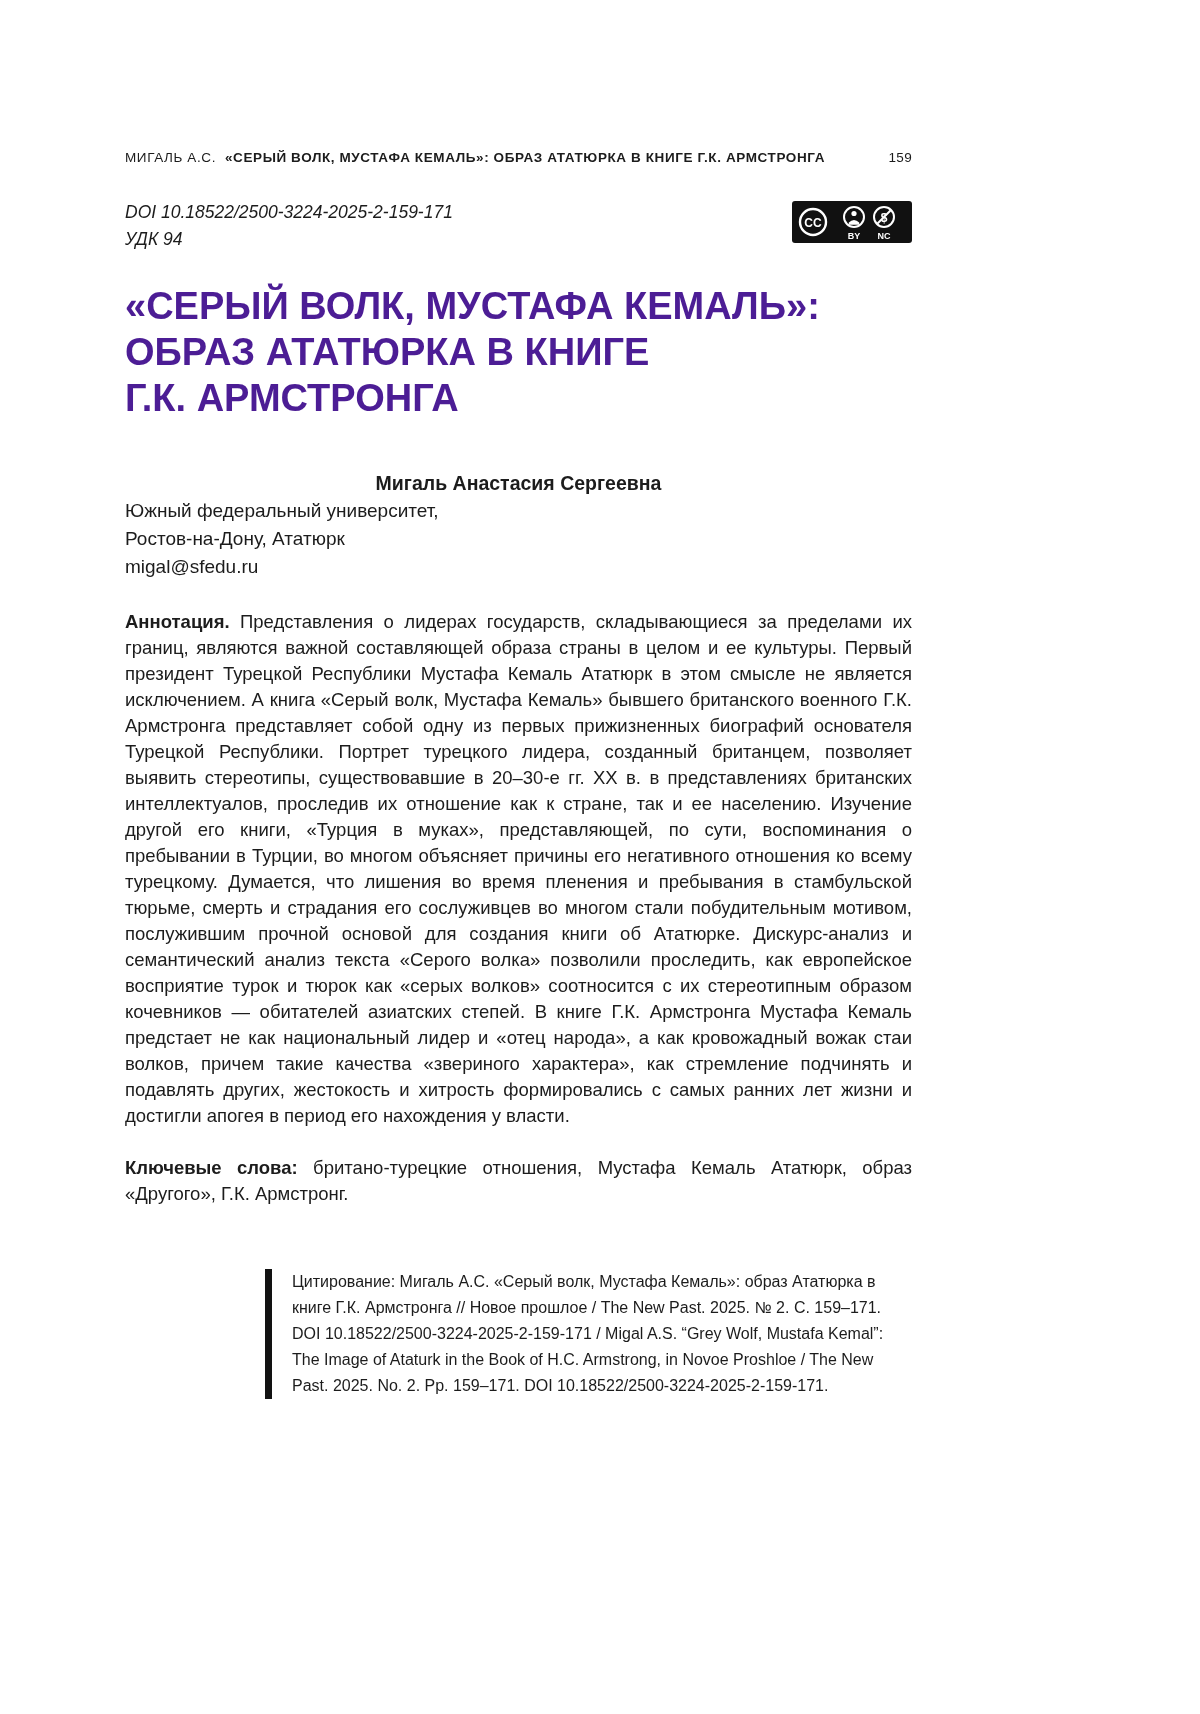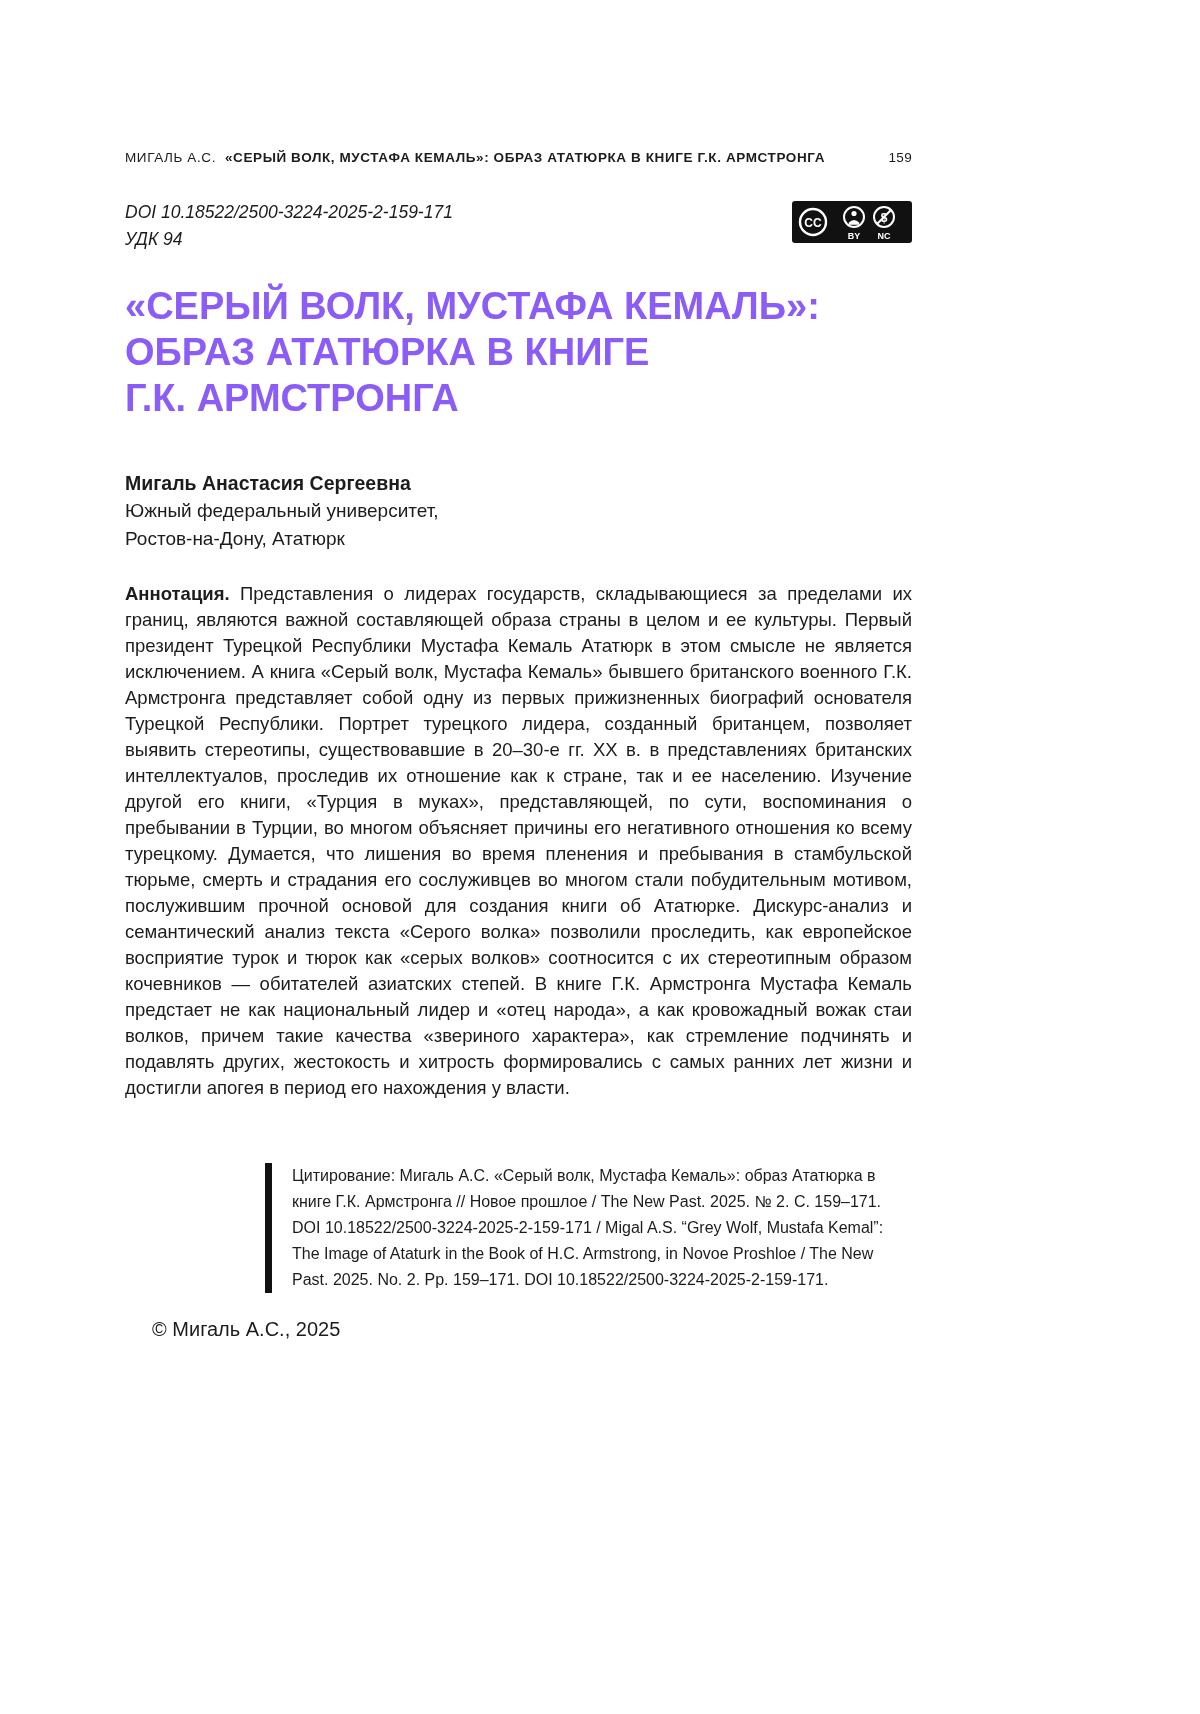--- a/index.html
+++ b/index.html
@@ -22,26 +22,26 @@
   .rh-author{ font-weight:400; margin-right:9px; }
   .rh-title{ font-weight:700; }
   .rh-page{ font-weight:400; margin-left:12px; letter-spacing:0.3px; }
 
   
   .meta-row{ display:flex; justify-content:space-between; align-items:flex-start; margin-top:34px;gap:32px; }
   .meta{ font-style:italic; font-size:17.5px; line-height:27px; }
   .cc-badge{ margin-top:2px; }
 
   
-  .title{ margin:30px 0 0 0; font-size:38px; line-height:46px; font-weight:700; color:#8b5cf6; }
+  .title{ margin:30px 0 0 0; font-size:38px; line-height:46px; font-weight:700; color:#4c1d95; }
   .title span{ display:block; }
 
   
   .author{ margin-top:48px; font-size:19px; line-height:28px; }
-  .author-name{ font-weight:700; font-size:19.5px; }
+  .author-name{ font-weight:700; font-size:19.5px;text-align:center; }
 
   
   .abstract{ margin:28px 0 0 0; font-size:18.5px; line-height:26px; text-align:justify; }
   .abstract strong{ font-weight:700; }
   .keywords{ margin:26px 0 0 0; font-size:18.5px; line-height:26px; text-align:justify; }
   .keywords strong{ font-weight:700; }
 
   
   .citation{ display:flex; margin-top:62px;justify-content:flex-end; }
   .citation-bar{ flex:none; width:7px; background:#121212; margin-right:20px; }
@@ -89,24 +89,26 @@
   <h1 class="title">
     <span>«СЕРЫЙ ВОЛК, МУСТАФА КЕМАЛЬ»:</span>
     <span>ОБРАЗ АТАТЮРКА В КНИГЕ</span>
     <span>Г.К. АРМСТРОНГА</span>
   </h1>
 
   <section class="author">
     <div class="author-name">Мигаль Анастасия Сергеевна</div>
     <div class="author-affiliation">Южный федеральный университет,</div>
     <div class="author-city">Ростов-на-Дону, Ататюрк</div>
+    <div class="author-email">migal@sfedu.ru</div>
   </section>
 
   <p class="abstract"><strong>Аннотация.</strong> <span>Представления о лидерах государств, складывающиеся за пределами их границ, являются важной составляющей образа страны в целом и ее культуры. Первый президент Турецкой Республики Мустафа Кемаль Ататюрк в этом смысле не является исключением. А книга «Серый волк, Мустафа Кемаль» бывшего британского военного Г.К. Армстронга представляет собой одну из первых прижизненных биографий основателя Турецкой Республики. Портрет турецкого лидера, созданный британцем, позволяет выявить стереотипы, существовавшие в 20–30-е гг. XX в. в представлениях британских интеллектуалов, проследив их отношение как к стране, так и ее населению. Изучение другой его книги, «Турция в муках», представляющей, по сути, воспоминания о пребывании в Турции, во многом объясняет причины его негативного отношения ко всему турецкому. Думается, что лишения во время пленения и пребывания в стамбульской тюрьме, смерть и страдания его сослуживцев во многом стали побудительным мотивом, послужившим прочной основой для создания книги об Ататюрке. Дискурс-анализ и семантический анализ текста «Серого волка» позволили проследить, как европейское восприятие турок и тюрок как «серых волков» соотносится с их стереотипным образом кочевников — обитателей азиатских степей. В книге Г.К. Армстронга Мустафа Кемаль предстает не как национальный лидер и «отец народа», а как кровожадный вожак стаи волков, причем такие качества «звериного характера», как стремление подчинять и подавлять других, жестокость и хитрость формировались с самых ранних лет жизни и достигли апогея в период его нахождения у власти.</span></p>
 
+  <p class="keywords"><strong>Ключевые слова:</strong> <span>британо-турецкие отношения, Мустафа Кемаль Ататюрк, образ «Другого», Г.К. Армстронг.</span></p>
 
   <div class="citation">
     <div class="citation-bar"></div>
     <div class="citation-body">
       <p>Цитирование: Мигаль А.С. «Серый волк, Мустафа Кемаль»: образ Ататюрка в книге Г.К. Армстронга // Новое прошлое / The New Past. 2025. № 2. С. 159–171. DOI 10.18522/2500-3224-2025-2-159-171 / Migal A.S. “Grey Wolf, Mustafa Kemal”: The Image of Ataturk in the Book of H.C. Armstrong, in Novoe Proshloe / The New Past. 2025. No. 2. Pp. 159–171. DOI 10.18522/2500-3224-2025-2-159-171.</p>
     </div>
   </div>
 
   <p class="copyright">© Мигаль А.С., 2025</p>
 

